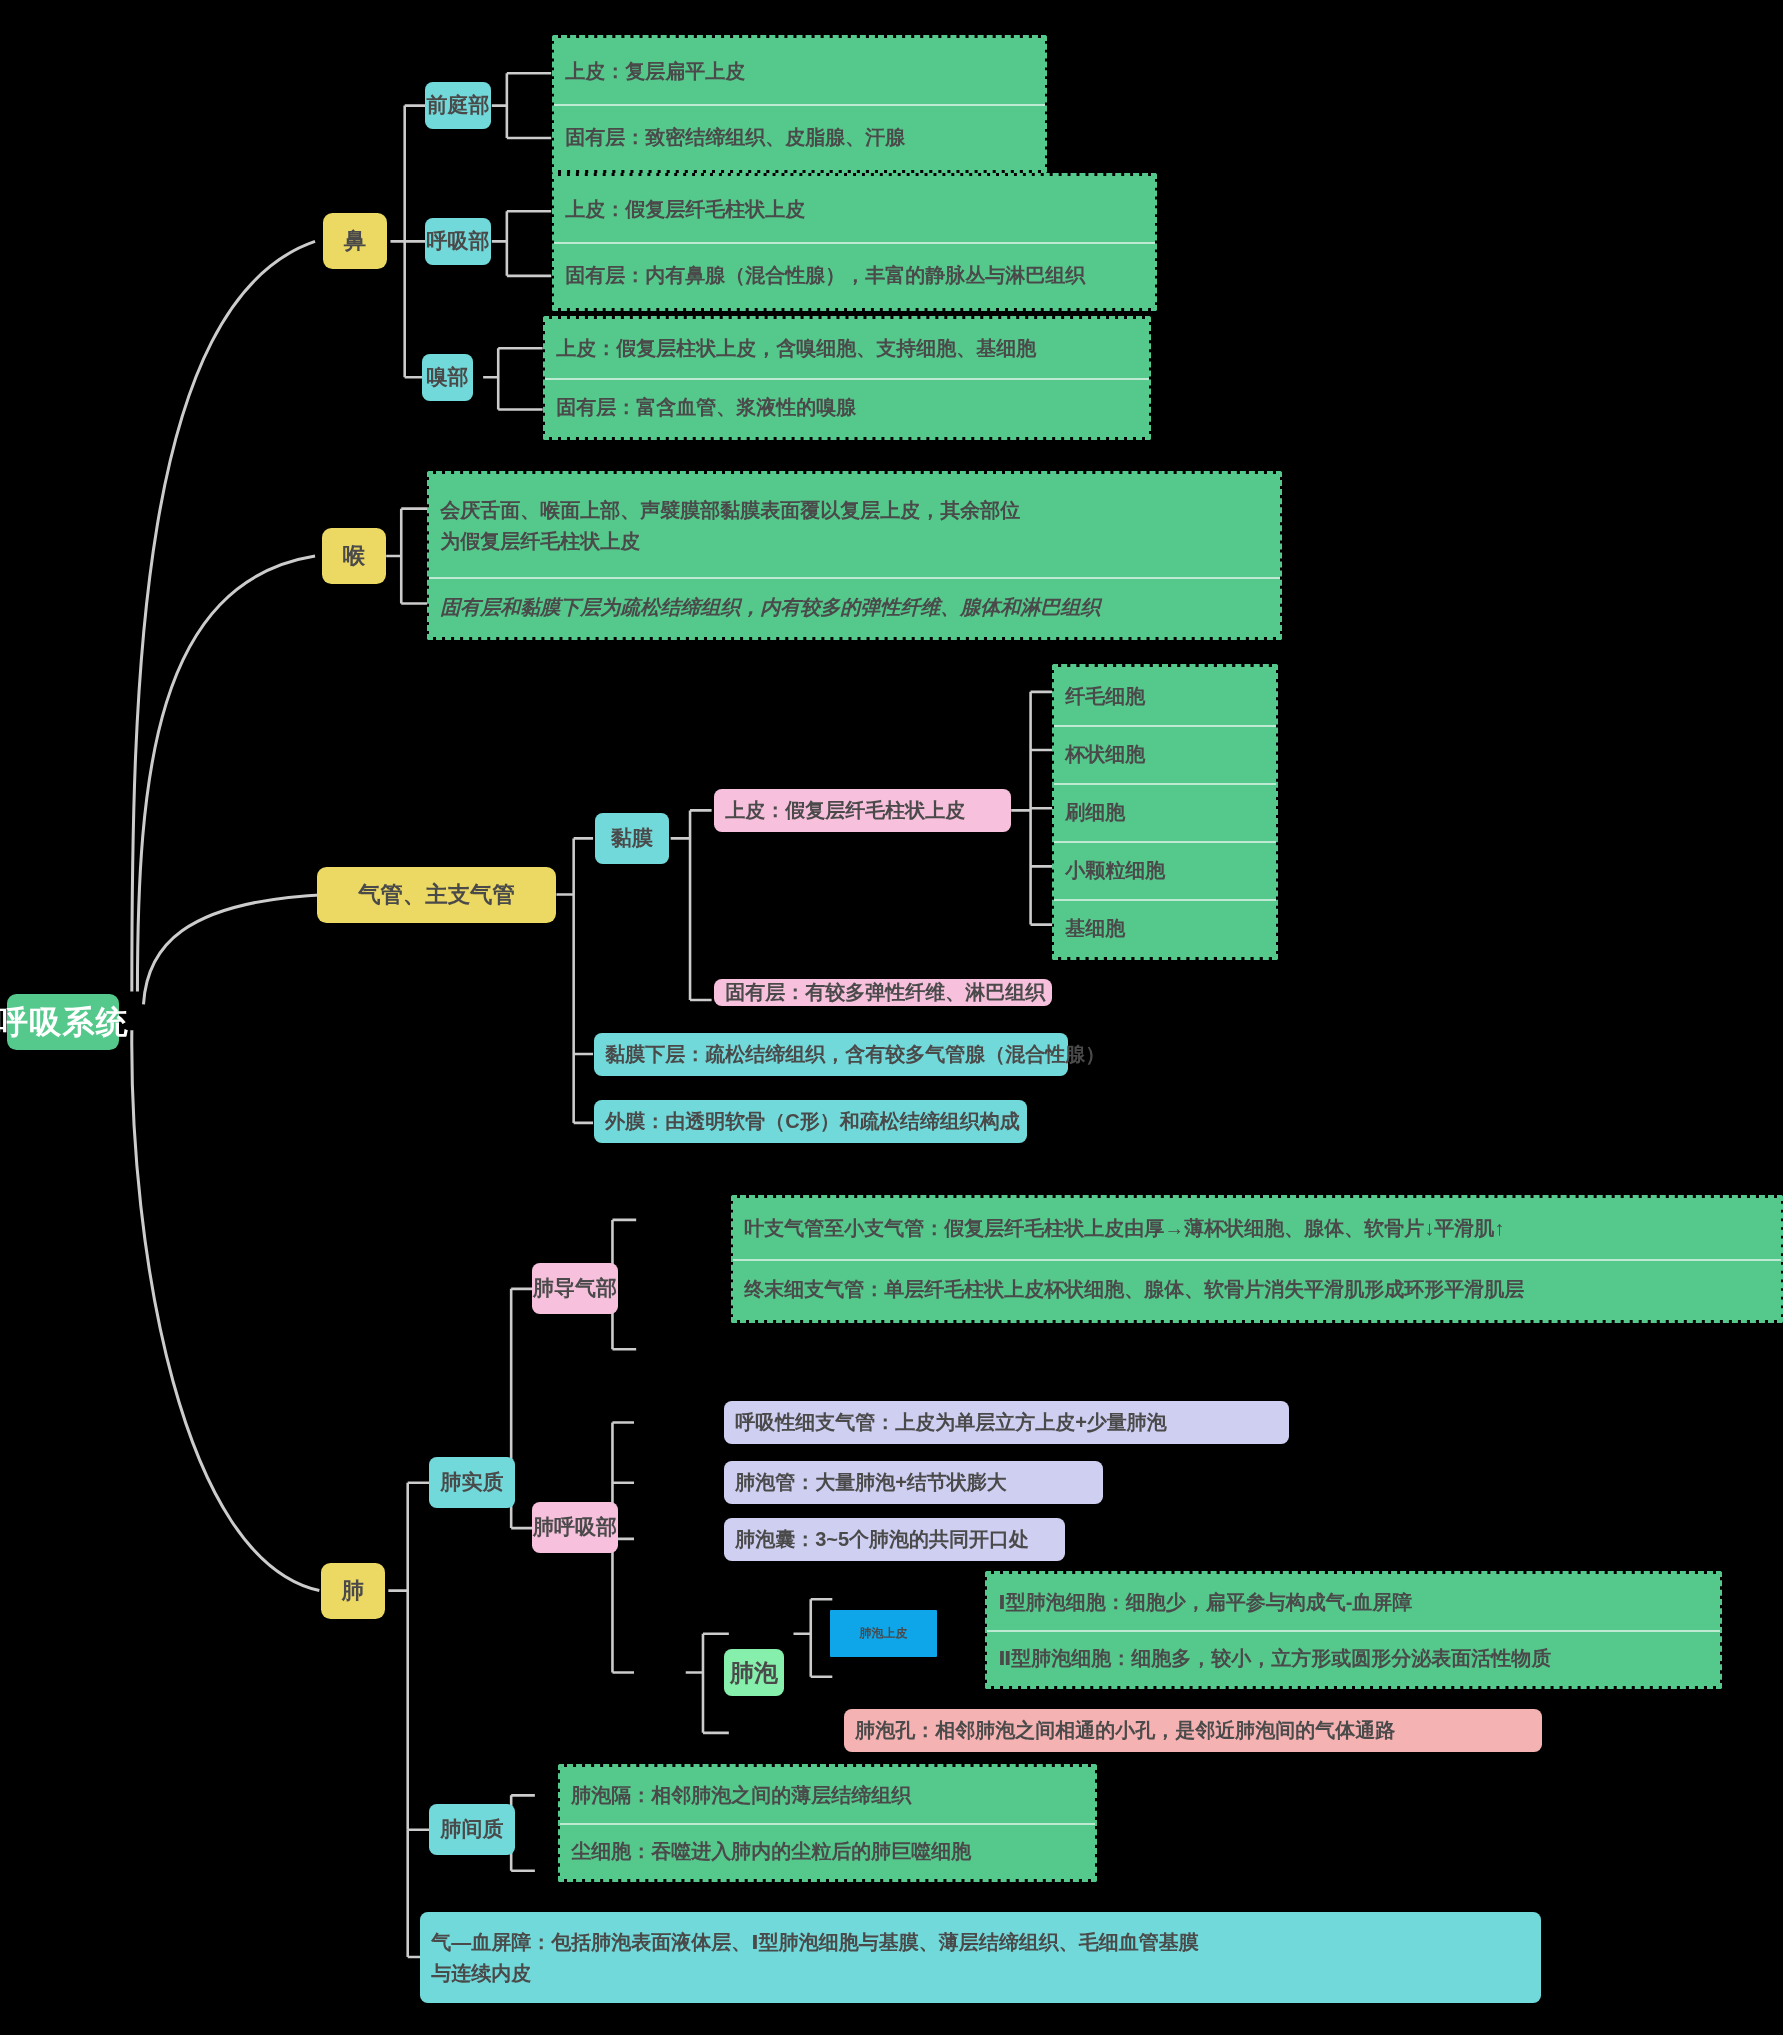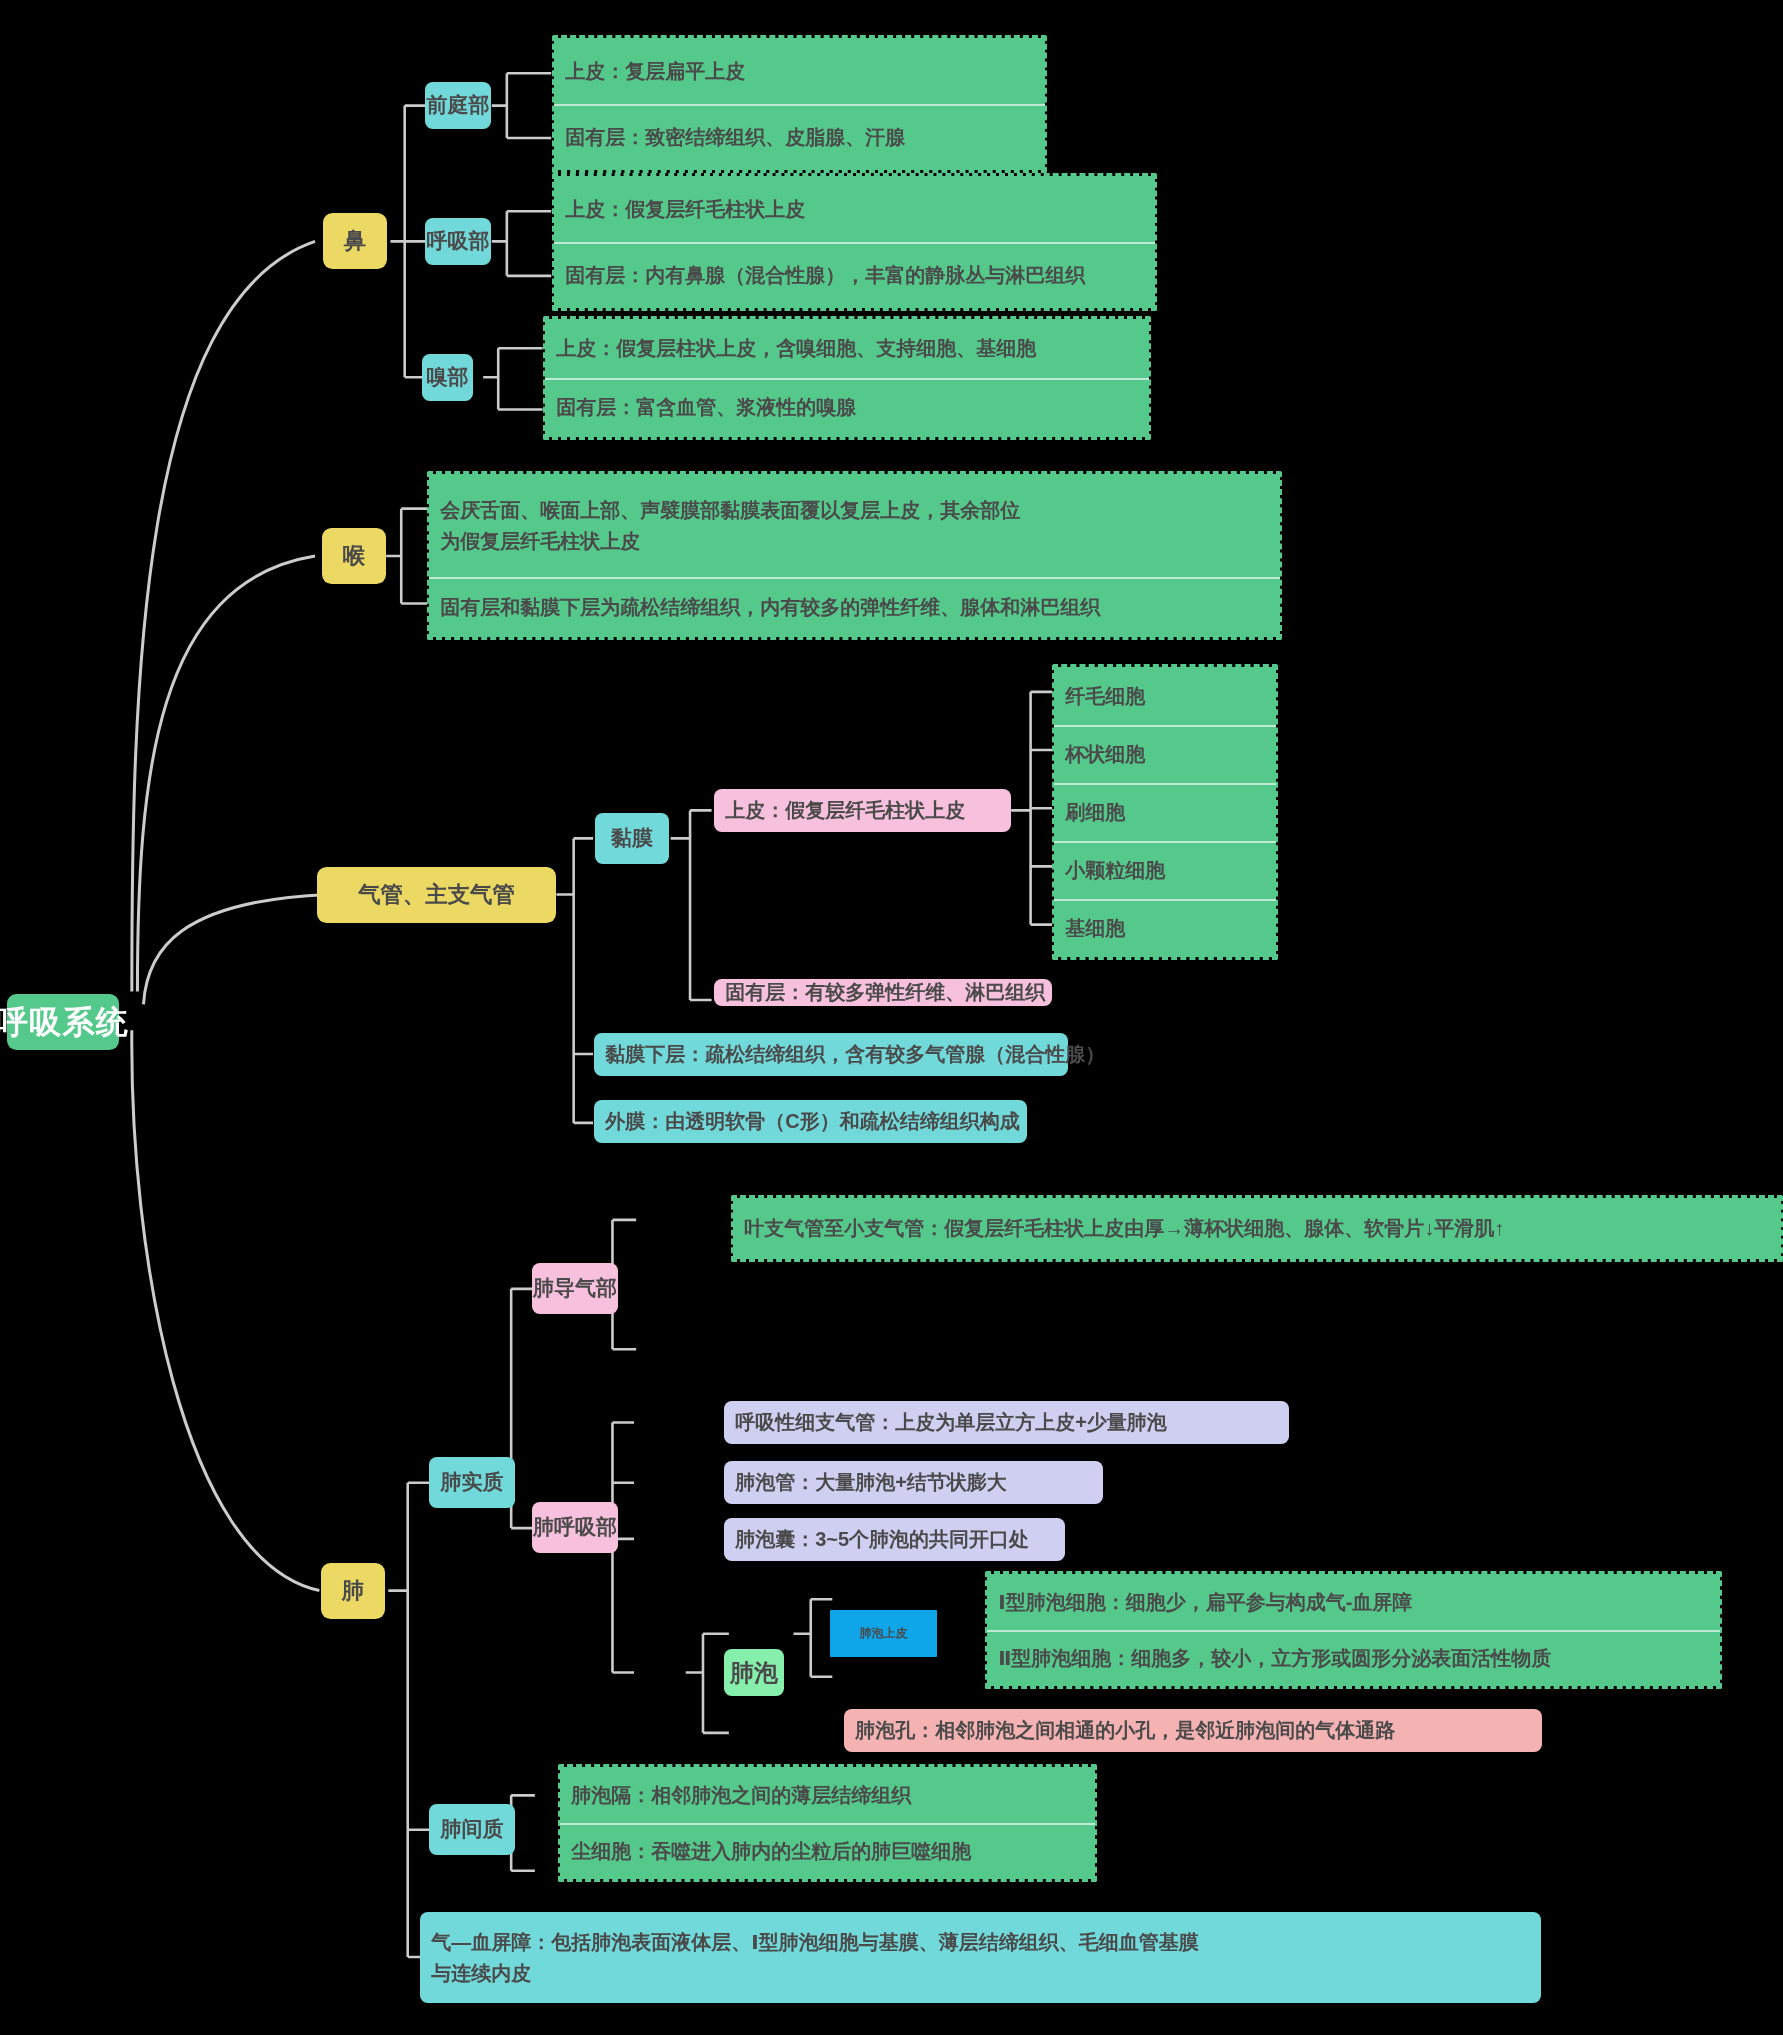--- a/index.html
+++ b/index.html
@@ -152,21 +152,21 @@
   <div class="node cyan" style="left:422px;top:354px;height:47px;width:51px;">嗅部</div>
   <div class="group green" style="left:545px;top:319px;width:604px;">
     <div class="group-row" style="height:59px;width:604px;">上皮：假复层柱状上皮，含嗅细胞、支持细胞、基细胞</div>
     <div class="group-row" style="height:59px;width:604px;">固有层：富含血管、浆液性的嗅腺<span style="position: absolute; left: 0px; top: 0px; height: 2.2px; background: rgba(255, 255, 255, 0.62); width: 604px;"></span></div>
   </div>
 
   <div class="node yellow" style="left:322px;top:528px;height:56px;width:64px;">喉</div>
   <div class="group green" style="left:429px;top:474px;width:851px;">
     <div class="group-row multiline" style="height:103px;width:851px;">会厌舌面、喉面上部、声襞膜部黏膜表面覆以复层上皮，其余部位
 为假复层纤毛柱状上皮</div>
-    <div class="group-row" style="height:60px;width:851px;">固有层和黏膜下层为疏松结缔组织，内有较多的弹性纤维、腺体和淋巴组织<span style="position: absolute; left: 0px; top: 0px; height: 2.2px; background: rgba(255, 255, 255, 0.62); width: 851px;"></span></div>
+    <div class="group-row" style="height:60px;width:851px;font-style:italic;">固有层和黏膜下层为疏松结缔组织，内有较多的弹性纤维、腺体和淋巴组织<span style="position: absolute; left: 0px; top: 0px; height: 2.2px; background: rgba(255, 255, 255, 0.62); width: 851px;"></span></div>
   </div>
 
   <div class="node yellow" style="left:317px;top:867px;height:56px;width:239px;">气管、主支气管</div>
 
   <div class="node cyan" style="left:595px;top:813px;height:51px;width:74px;">黏膜</div>
 
   <div class="flatbox pinkish" style="left:714px;top:789px;height:43px;width:297px;">上皮：假复层纤毛柱状上皮</div>
 
   <div class="group green" style="left:1054px;top:667px;width:222px;">
     <div class="group-row" style="height:58px;width:222px;">纤毛细胞</div>
@@ -183,20 +183,21 @@
   <div class="flatbox teal" style="left:594px;top:1100px;height:43px;width:433px;">外膜：由透明软骨（C形）和疏松结缔组织构成</div>
 
   <div class="node yellow" style="left:321px;top:1563px;height:56px;width:64px;">肺</div>
 
   <div class="node cyan" style="left:429px;top:1457px;height:51px;width:86px;">肺实质</div>
 
   <div class="node pink" style="left:532px;top:1263px;height:51px;width:86px;">肺导气部</div>
 
   <div class="group green" style="left:733px;top:1198px;width:1048px;">
     <div class="group-row" style="height:61px;width:1048px;">叶支气管至小支气管：假复层纤毛柱状上皮由厚→薄杯状细胞、腺体、软骨片↓平滑肌↑</div>
+    <div class="group-row" style="height:61px;width:1048px;">终末细支气管：单层纤毛柱状上皮杯状细胞、腺体、软骨片消失平滑肌形成环形平滑肌层<span style="position: absolute; left: 0px; top: 0px; height: 2.2px; background: rgba(255, 255, 255, 0.62); width: 1048px;"></span></div>
   </div>
 
   <div class="node pink" style="left:532px;top:1502px;height:51px;width:86px;">肺呼吸部</div>
 
   <div class="flatbox lav" style="left:724px;top:1401px;height:43px;width:565px;">呼吸性细支气管：上皮为单层立方上皮+少量肺泡</div>
   <div class="flatbox lav" style="left:724px;top:1461px;height:43px;width:379px;">肺泡管：大量肺泡+结节状膨大</div>
   <div class="flatbox lav" style="left:724px;top:1518px;height:43px;width:341px;">肺泡囊：3~5个肺泡的共同开口处</div>
 
   <div class="node lavender" style="left:724px;top:1649px;height:47px;width:60px;">肺泡</div>
 

